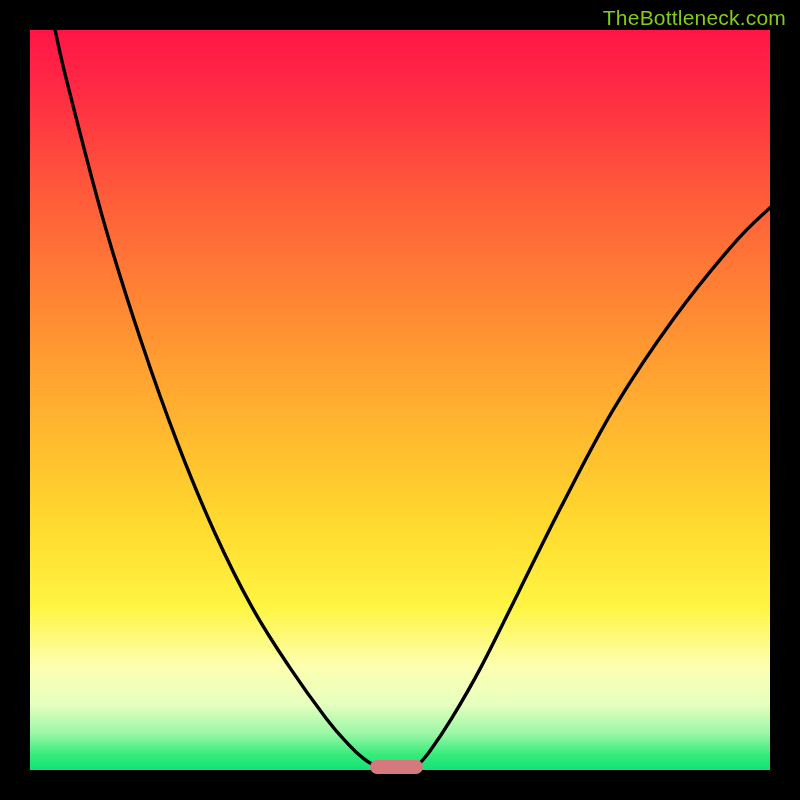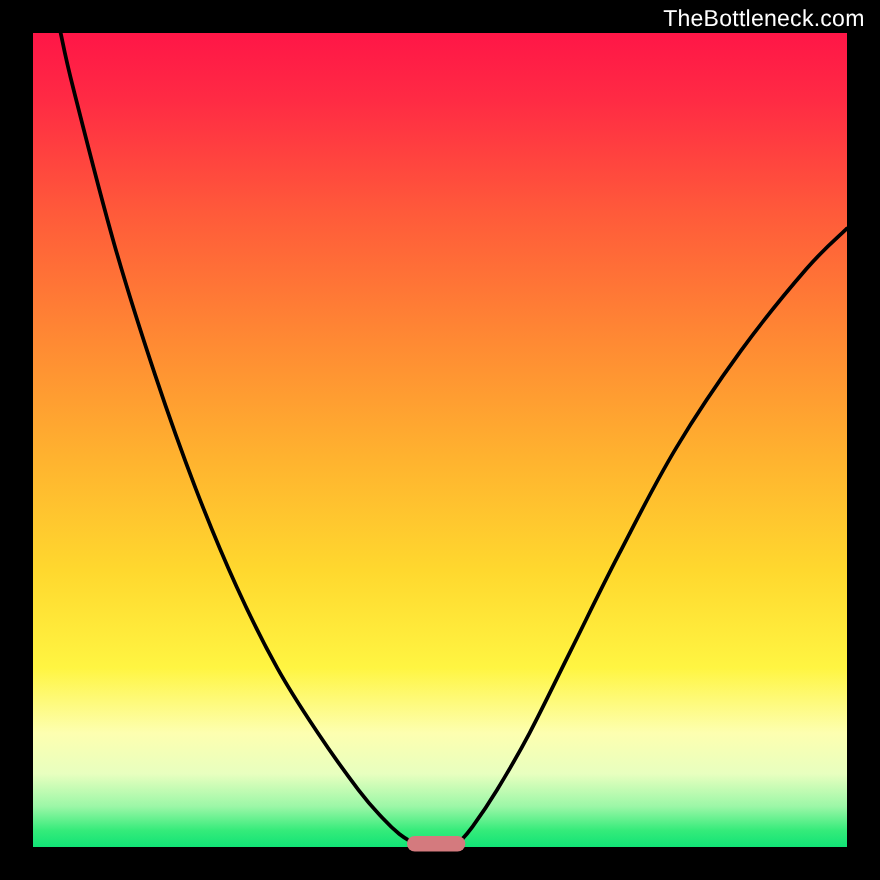--- a/index.html
+++ b/index.html
@@ -14,21 +14,21 @@
   .outer {
     position: relative;
     width: 800px;
     height: 800px;
     background: #000;
   }
   .watermark {
     position: absolute;
     top: 6px;
     right: 14px;
-    color: #ffffff;
+    color: #84cc16;
     font-size: 21px;
     font-weight: 500;
     letter-spacing: 0.2px;
     z-index: 3;
   }
   .plot-frame {
     position: absolute;
     left: 30px;
     top: 30px;
     width: 740px;

